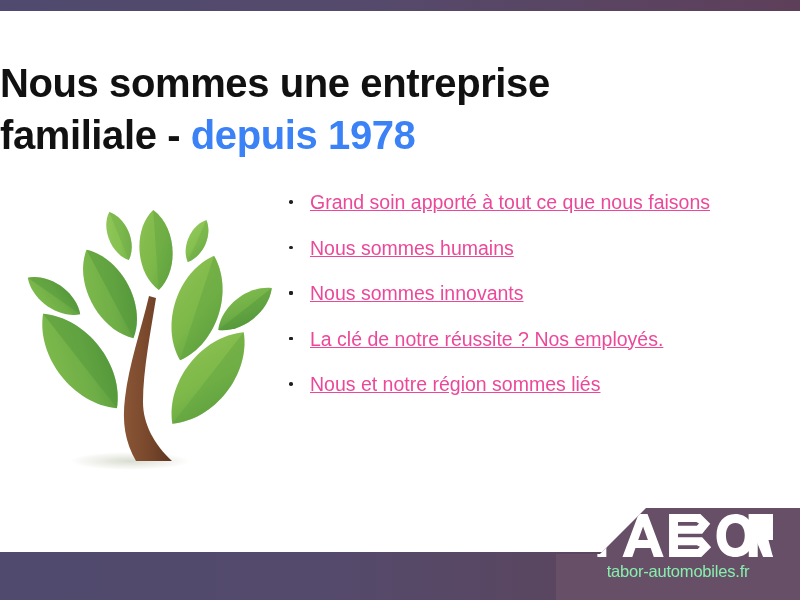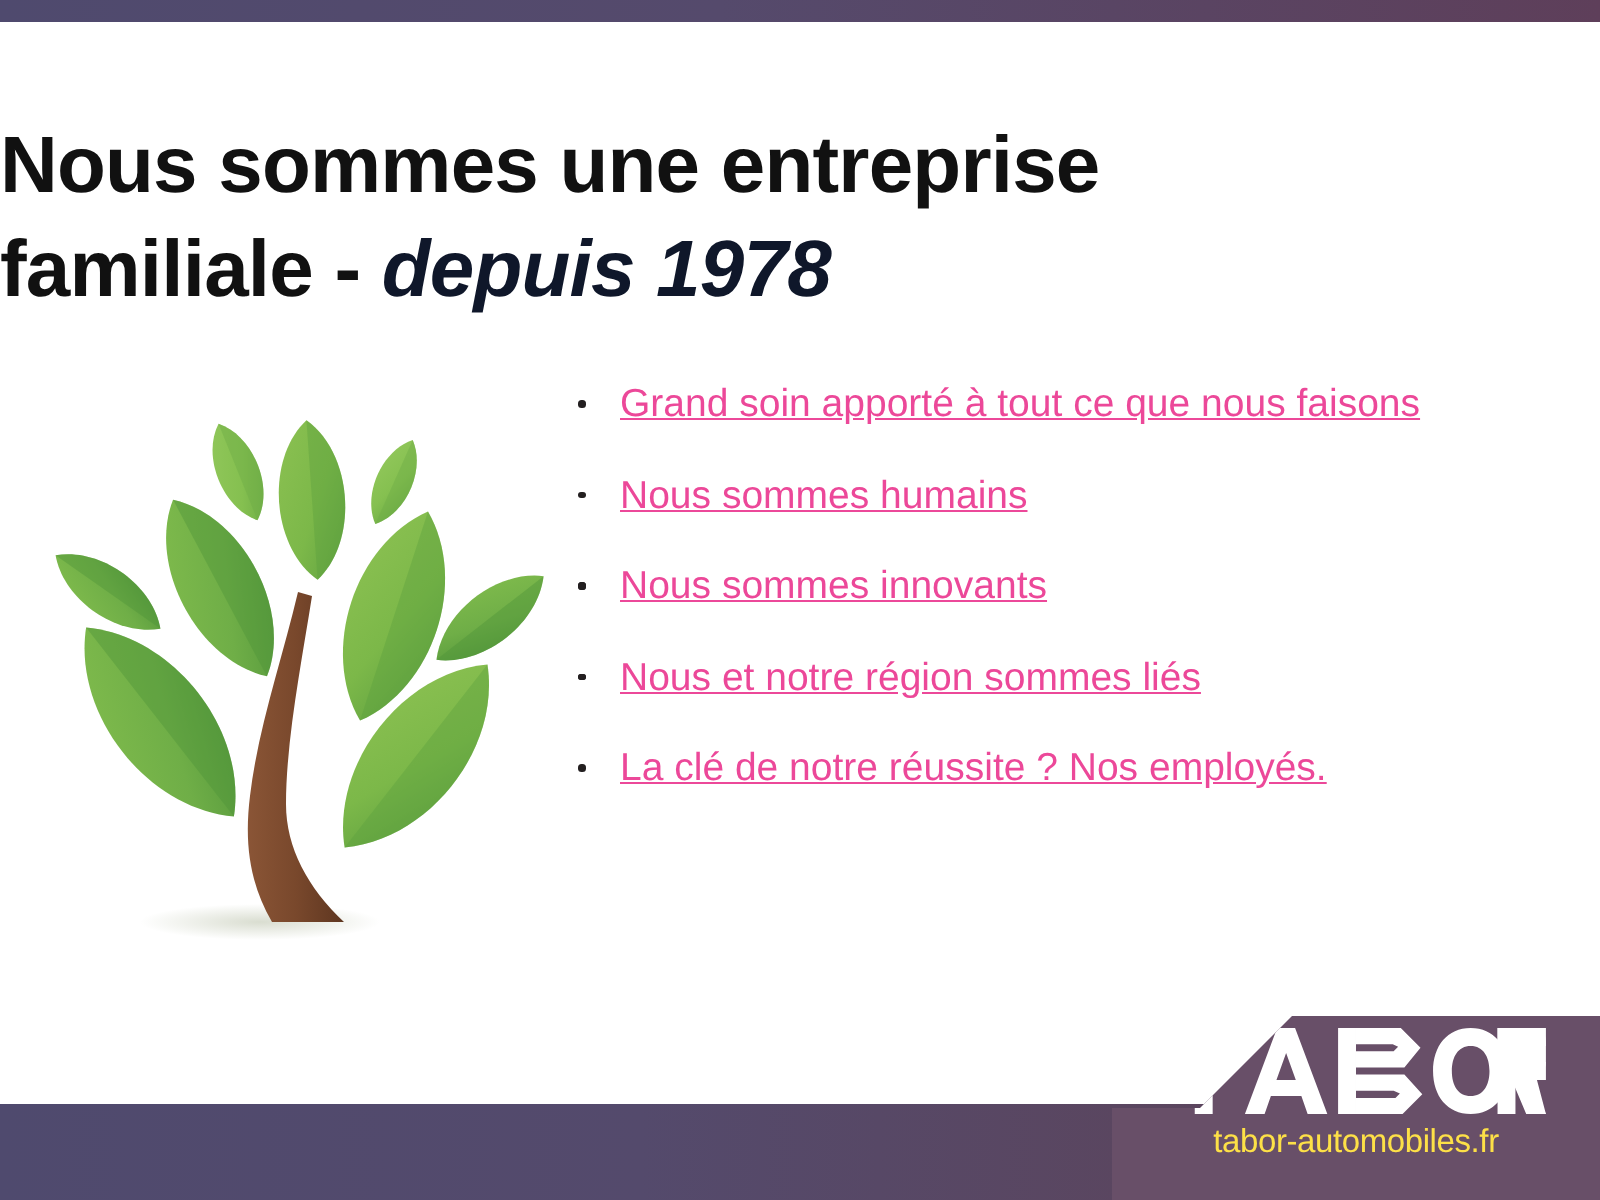--- a/index.html
+++ b/index.html
@@ -33,22 +33,21 @@
     left: 0;
     top: 30px;
     width: 800px;
     font-size: 40px;
     line-height: 52px;
     font-weight: bold;
     color: #111111;
     letter-spacing: -0.4px;
   }
   .heading .accent {
-    color: #0f172a;
-    font-style: italic;
+    color: #3b82f6;
   }
   .heading .line2 {
     display: block;
   }
 
   
   .tree {
     position: absolute;
     left: 12px;
     top: 178px;
@@ -114,21 +113,21 @@
     width: 244px;
     text-align: center;
   }
   .logo-wordmark svg { display: block; margin: 0 auto; }
   .logo-url {
     position: absolute;
     left: 0;
     top: 54px;
     width: 244px;
     text-align: center;
-    color: #fde047;
+    color: #86efac;
     font-size: 16.5px;
     letter-spacing: -0.2px;
   }
 </style>
 </head>
 <body>
 
 <div class="slide">
 
   <div class="top-bar"></div>
@@ -223,22 +222,22 @@
       </g>
     </svg>
   </div>
 
   <ul class="bullets">
     <li><span class="dot"></span><span>Grand soin apporté à tout ce que nous faisons</span></li>
     <li><span class="dot"></span><span>Nous sommes humains</span></li>
     <li><span class="dot"></span></li>
     <li><span class="dot"></span><span>Nous sommes innovants</span></li>
     <li><span class="dot"></span></li>
+    <li><span class="dot"></span><span>La clé de notre réussite ? Nos employés.</span></li>
     <li><span class="dot"></span><span>Nous et notre région sommes liés</span></li>
-    <li><span class="dot"></span><span>La clé de notre réussite ? Nos employés.</span></li>
   </ul>
 
   <div class="bottom-band"></div>
 
   <div class="logo-panel">
     <div class="logo-wordmark">
       <svg viewBox="0 0 212 48" width="190" height="43" aria-hidden="true">
         <g fill="#ffffff">
 
           <path d="M0 0 H42 V10 H26 V48 H16 V10 H0 Z"></path>

